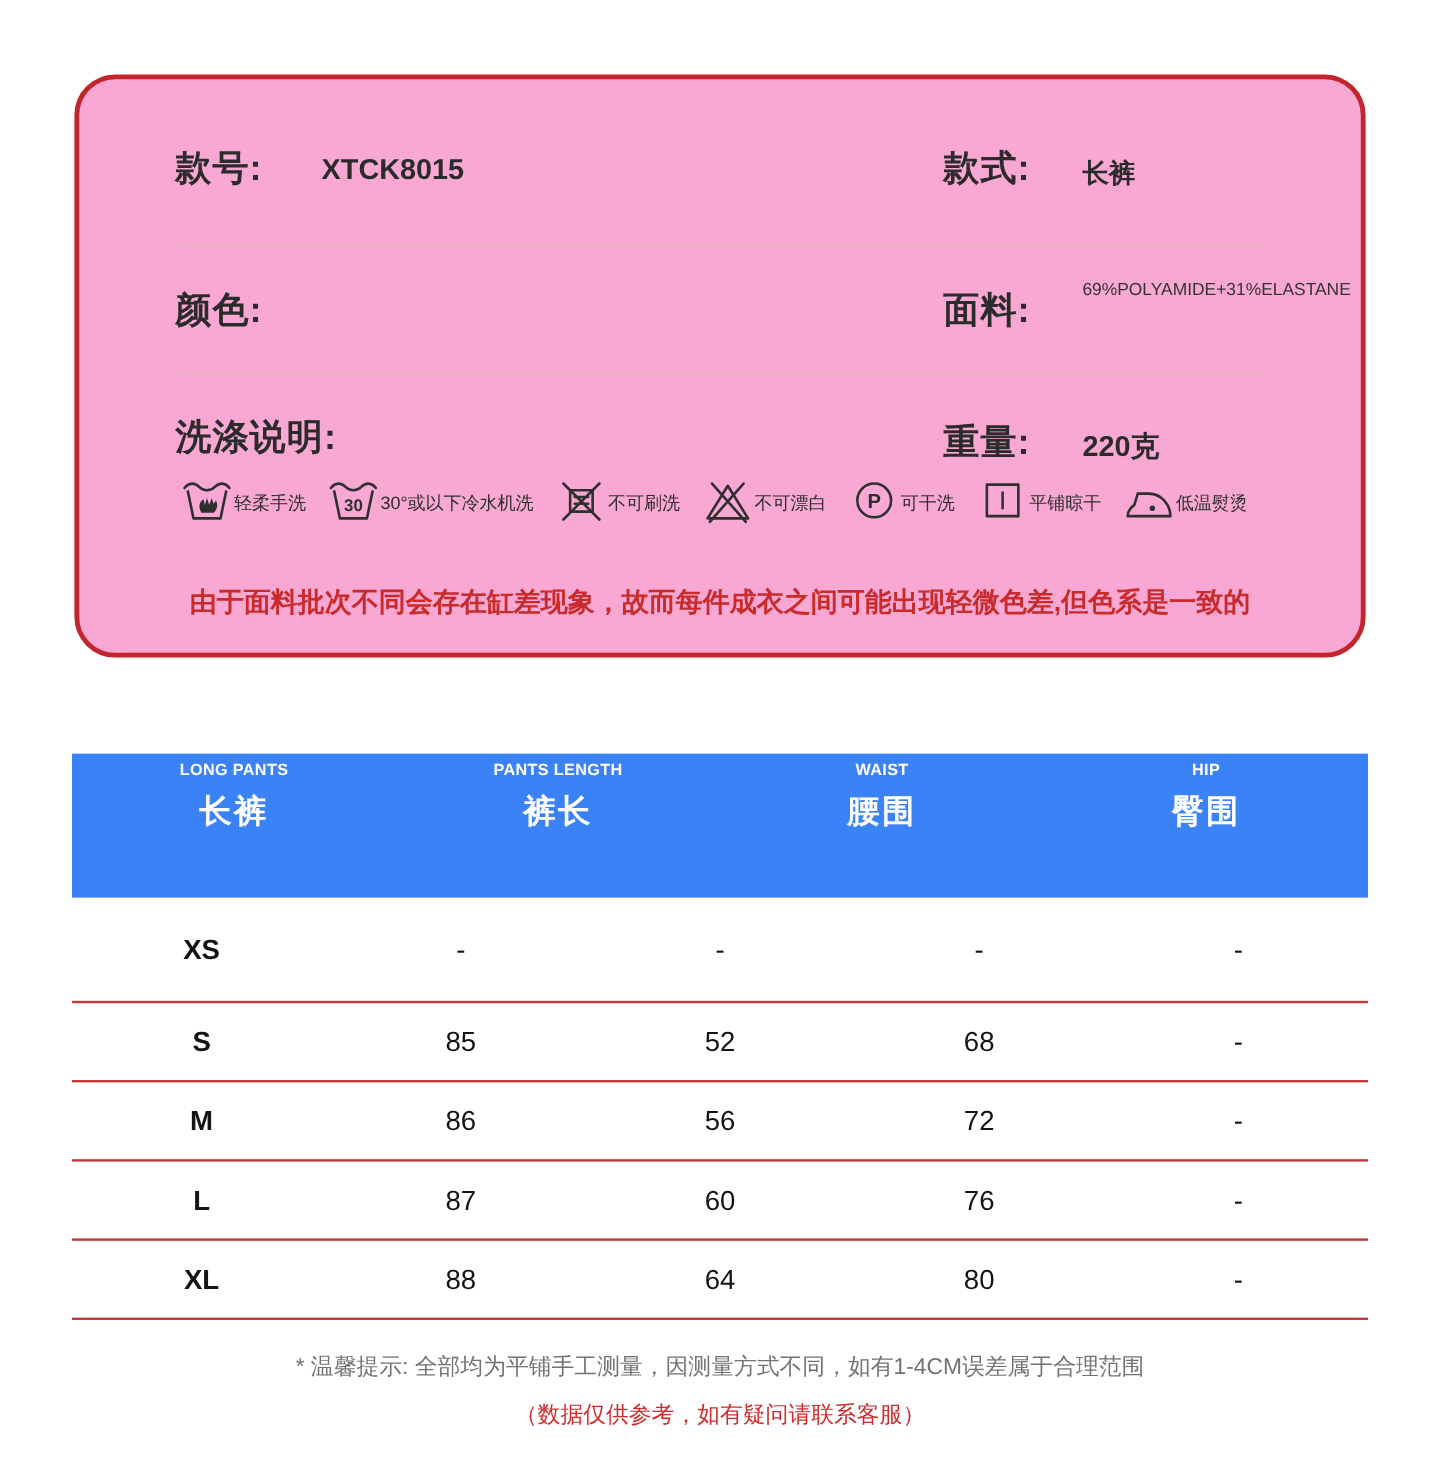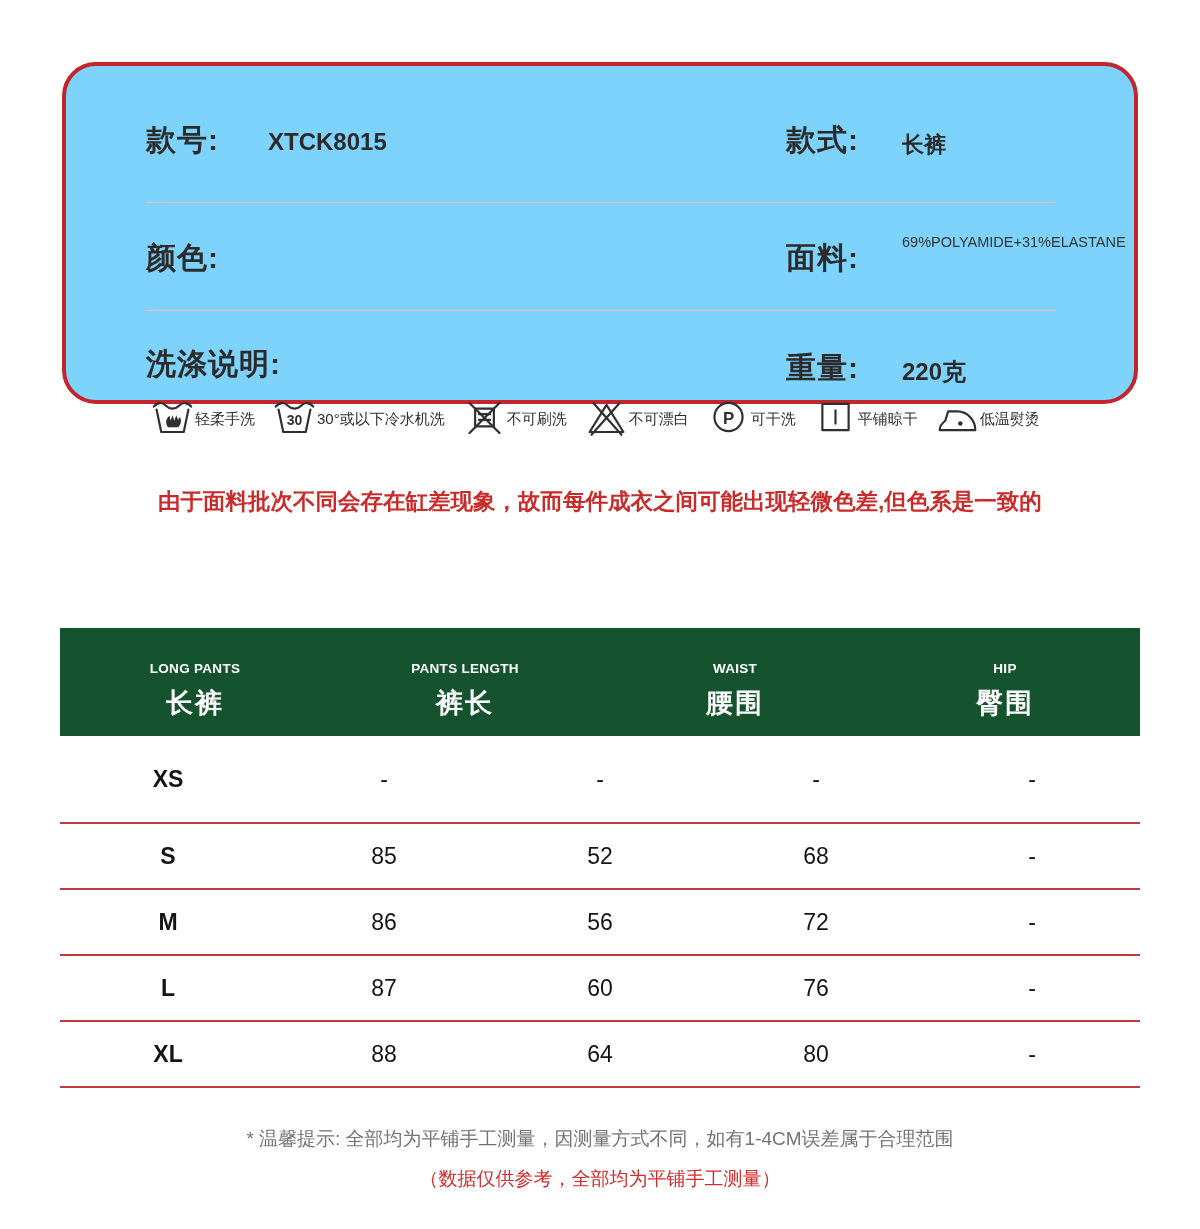--- a/index.html
+++ b/index.html
@@ -8,23 +8,23 @@
     width: 1200px; height: 1229px;
     background: #ffffff;
     font-family: "Liberation Sans", sans-serif;
     position: relative;
     color: #2b2b2b;
   }
 
   
   .info-card {
     position: absolute; left: 62px; top: 62px;
-    width: 1076px; height: 342px;
+    width: 1076px; height: 486px;
     border: 4px solid #c4242b; border-radius: 34px;
-    background: #7dd3fc;
+    background: #f9a8d4;
   }
   .lbl {
     position: absolute; font-weight: 700; font-size: 30px;
     color: #2b2b2b; letter-spacing: 1px; white-space: nowrap;
   }
   .val { position: absolute; font-size: 23px; color: #2b2b2b; white-space: nowrap; font-weight: bold; }
   .divider {
     position: absolute; left: 80px; width: 910px; height: 1px;
     background: #e9bcbc;
   }
@@ -54,21 +54,21 @@
   #weight-label { left: 720px; top: 282px; }
   #weight-value { left: 836px; top: 290px; font-size: 24px; }
   .card-warning {
     position: absolute; left: 0; right: 0; top: 420px;
     text-align: center; color: #c92a2a; font-weight: 700; font-size: 22.5px;
     white-space: nowrap;
   }
 
   
   .size-table { position: absolute; left: 60px; top: 628px; width: 1080px; }
-  .st-header { display: flex; background: #14532d; height: 108px; padding-top: 33px; }
+  .st-header { display: flex; background: #3b82f6; height: 120px; padding-top: 6px; }
   .st-hcell { flex: 1; display: flex; flex-direction: column; align-items: center; color: #ffffff; }
   .st-hcell .en { font-size: 13.5px; font-weight: 700; letter-spacing: 0.3px; }
   .st-hcell .cn { font-size: 27px; font-weight: 700; margin-top: 9px; letter-spacing: 2px; }
   .st-row { display: flex; align-items: center; height: 66px; border-bottom: 2px solid #c33a3a; }
   .st-row.first { height: 88px; }
   .st-cell { flex: 1; text-align: center; font-size: 23px; color: #141414; }
   .st-cell.size { font-weight: 700; }
 
   
   .footnote {
@@ -228,13 +228,13 @@
     <div class="st-cell size">XL</div>
     <div class="st-cell">88</div>
     <div class="st-cell">64</div>
     <div class="st-cell">80</div>
     <div class="st-cell">-</div>
   </div>
 
 </div>
 
 <div class="footnote" id="footnote-measure">* 温馨提示: 全部均为平铺手工测量，因测量方式不同，如有1-4CM误差属于合理范围</div>
-<div class="footnote" id="footnote-service">（数据仅供参考，全部均为平铺手工测量）</div>
+<div class="footnote" id="footnote-service">（数据仅供参考，如有疑问请联系客服）</div>
 
 </body></html>

